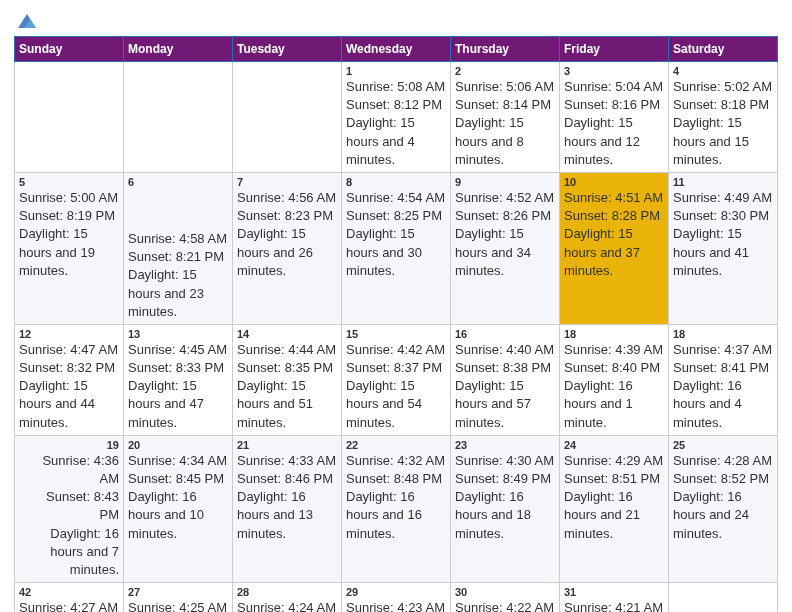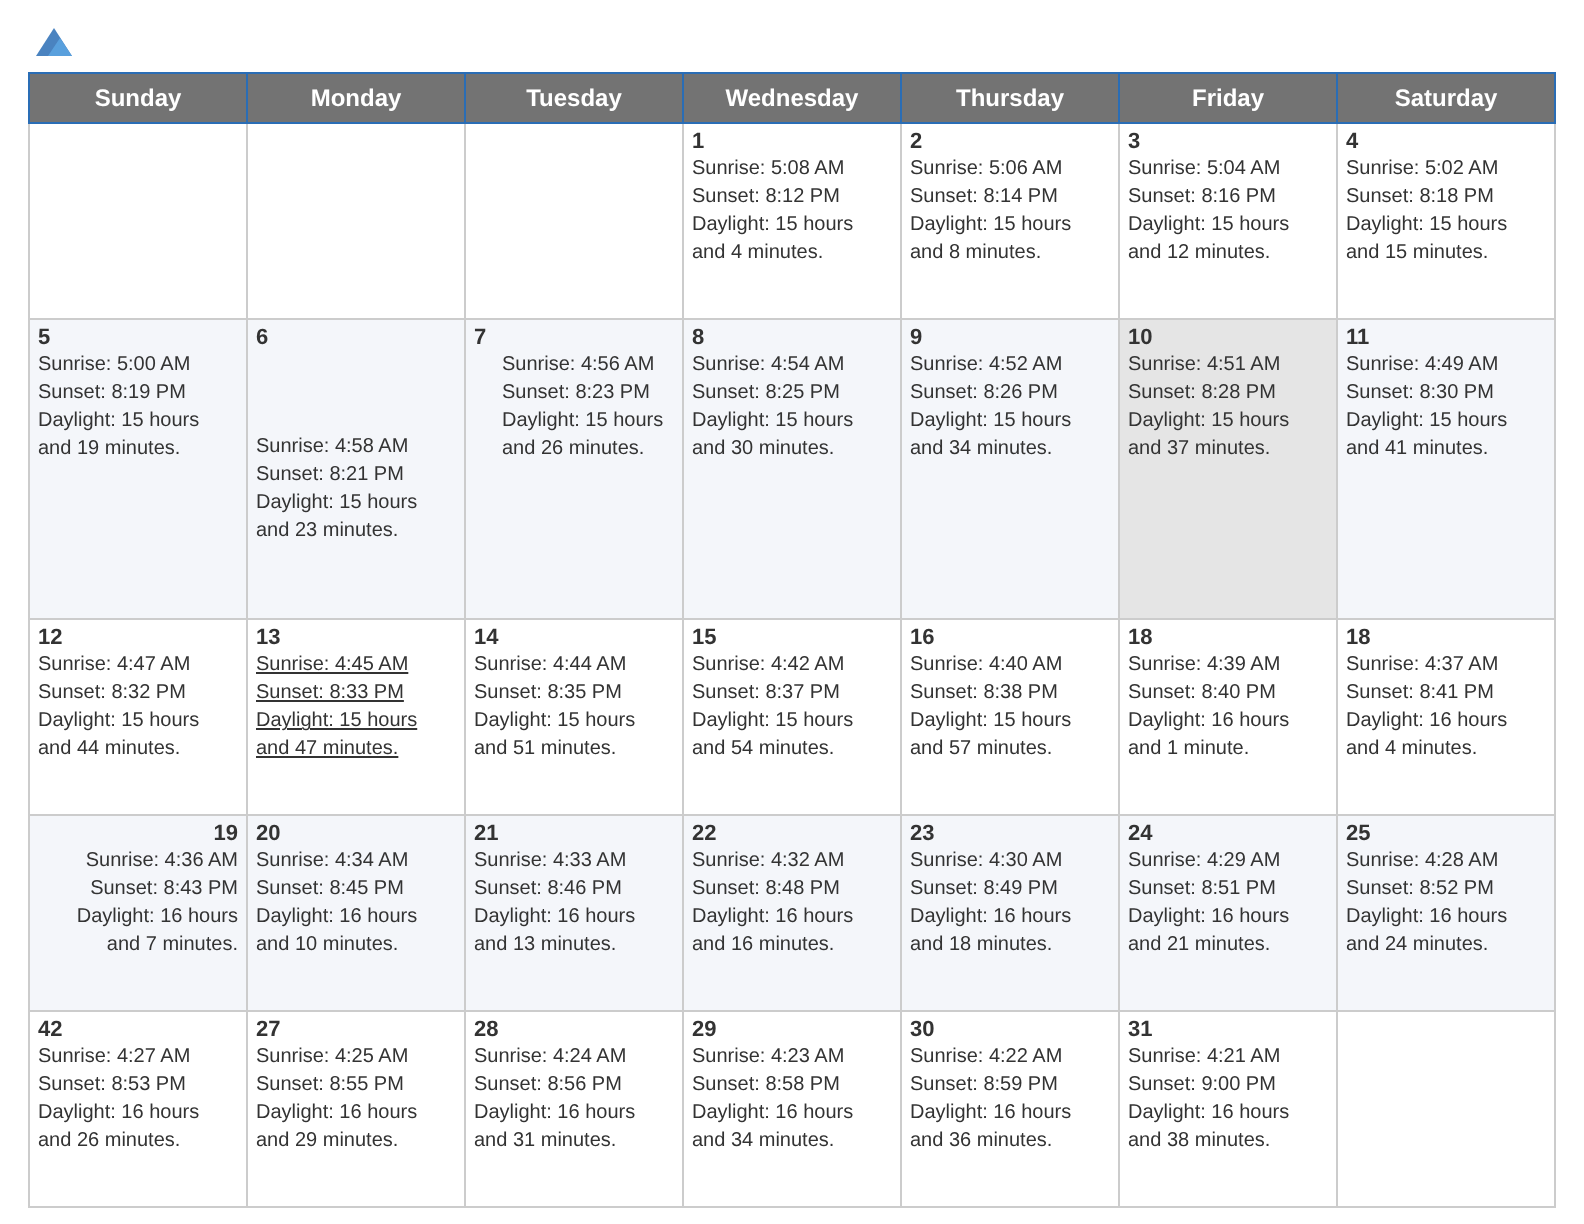--- a/index.html
+++ b/index.html
@@ -59,26 +59,26 @@
       font-size: 15px;
       color: #555;
       line-height: 1.2;
     }
     .calendar {
       width: 100%;
       border-collapse: collapse;
       flex: 1;
     }
     .calendar th {
-      background: #737373;
+      background: #701a75;
       color: #fff;
       font-size: 12px;
       font-weight: bold;
       padding: 5px 4px;
-      text-align: center;
+      text-align: left;
       border: 1px solid #2a6db5;
     }
     .calendar td {
       border: 1px solid #ccc;
       vertical-align: top;
       padding: 3px 4px;
       font-size: 9.5px;
       color: #333;
       width: calc(100% / 7);
       background: #fff;
@@ -86,21 +86,21 @@
     .calendar tr:nth-child(even) td {
       background: #f4f6fa;
     }
     .day-number {
       font-size: 11px;
       font-weight: bold;
       margin-bottom: 1px;
       display: block;
     }
     .day-info {
-      font-size: 10px;
+      font-size: 13px;
       color: #333;
       line-height: 1.4;
     }
     .empty-cell {
       background: #fff !important;
     }
   </style>
 </head>
 <body>
 
@@ -174,37 +174,37 @@
 Daylight: 15 hours and 19 minutes.</div>
           </td>
           <td style="background: rgb(244, 246, 250);">
             <span class="day-number">6</span>
             <div class="day-info" style="white-space: pre-line; margin-top: 42px;">Sunrise: 4:58 AM
 Sunset: 8:21 PM
 Daylight: 15 hours and 23 minutes.</div>
           </td>
           <td style="background: rgb(244, 246, 250);">
             <span class="day-number">7</span>
-            <div class="day-info" style="white-space: pre-line; margin-left: 14px;">Sunrise: 4:56 AM
+            <div class="day-info" style="white-space: pre-line;">Sunrise: 4:56 AM
 Sunset: 8:23 PM
 Daylight: 15 hours and 26 minutes.</div>
           </td>
           <td style="background: rgb(244, 246, 250);">
             <span class="day-number">8</span>
             <div class="day-info" style="white-space: pre-line;">Sunrise: 4:54 AM
 Sunset: 8:25 PM
 Daylight: 15 hours and 30 minutes.</div>
           </td>
           <td style="background: rgb(244, 246, 250);">
             <span class="day-number">9</span>
             <div class="day-info" style="white-space: pre-line;">Sunrise: 4:52 AM
 Sunset: 8:26 PM
 Daylight: 15 hours and 34 minutes.</div>
           </td>
-          <td style="background: #e5e5e5;">
+          <td style="background: #eab308;">
             <span class="day-number">10</span>
             <div class="day-info" style="white-space: pre-line;">Sunrise: 4:51 AM
 Sunset: 8:28 PM
 Daylight: 15 hours and 37 minutes.</div>
           </td>
           <td style="background: rgb(244, 246, 250);">
             <span class="day-number">11</span>
             <div class="day-info" style="white-space: pre-line;">Sunrise: 4:49 AM
 Sunset: 8:30 PM
 Daylight: 15 hours and 41 minutes.</div>
@@ -212,21 +212,21 @@
         </tr>
         <tr>
           <td>
             <span class="day-number">12</span>
             <div class="day-info" style="white-space: pre-line;">Sunrise: 4:47 AM
 Sunset: 8:32 PM
 Daylight: 15 hours and 44 minutes.</div>
           </td>
           <td>
             <span class="day-number">13</span>
-            <div class="day-info" style="white-space: pre-line; text-decoration: underline;">Sunrise: 4:45 AM
+            <div class="day-info" style="white-space: pre-line;">Sunrise: 4:45 AM
 Sunset: 8:33 PM
 Daylight: 15 hours and 47 minutes.</div>
           </td>
           <td>
             <span class="day-number">14</span>
             <div class="day-info" style="white-space: pre-line;">Sunrise: 4:44 AM
 Sunset: 8:35 PM
 Daylight: 15 hours and 51 minutes.</div>
           </td>
           <td>

